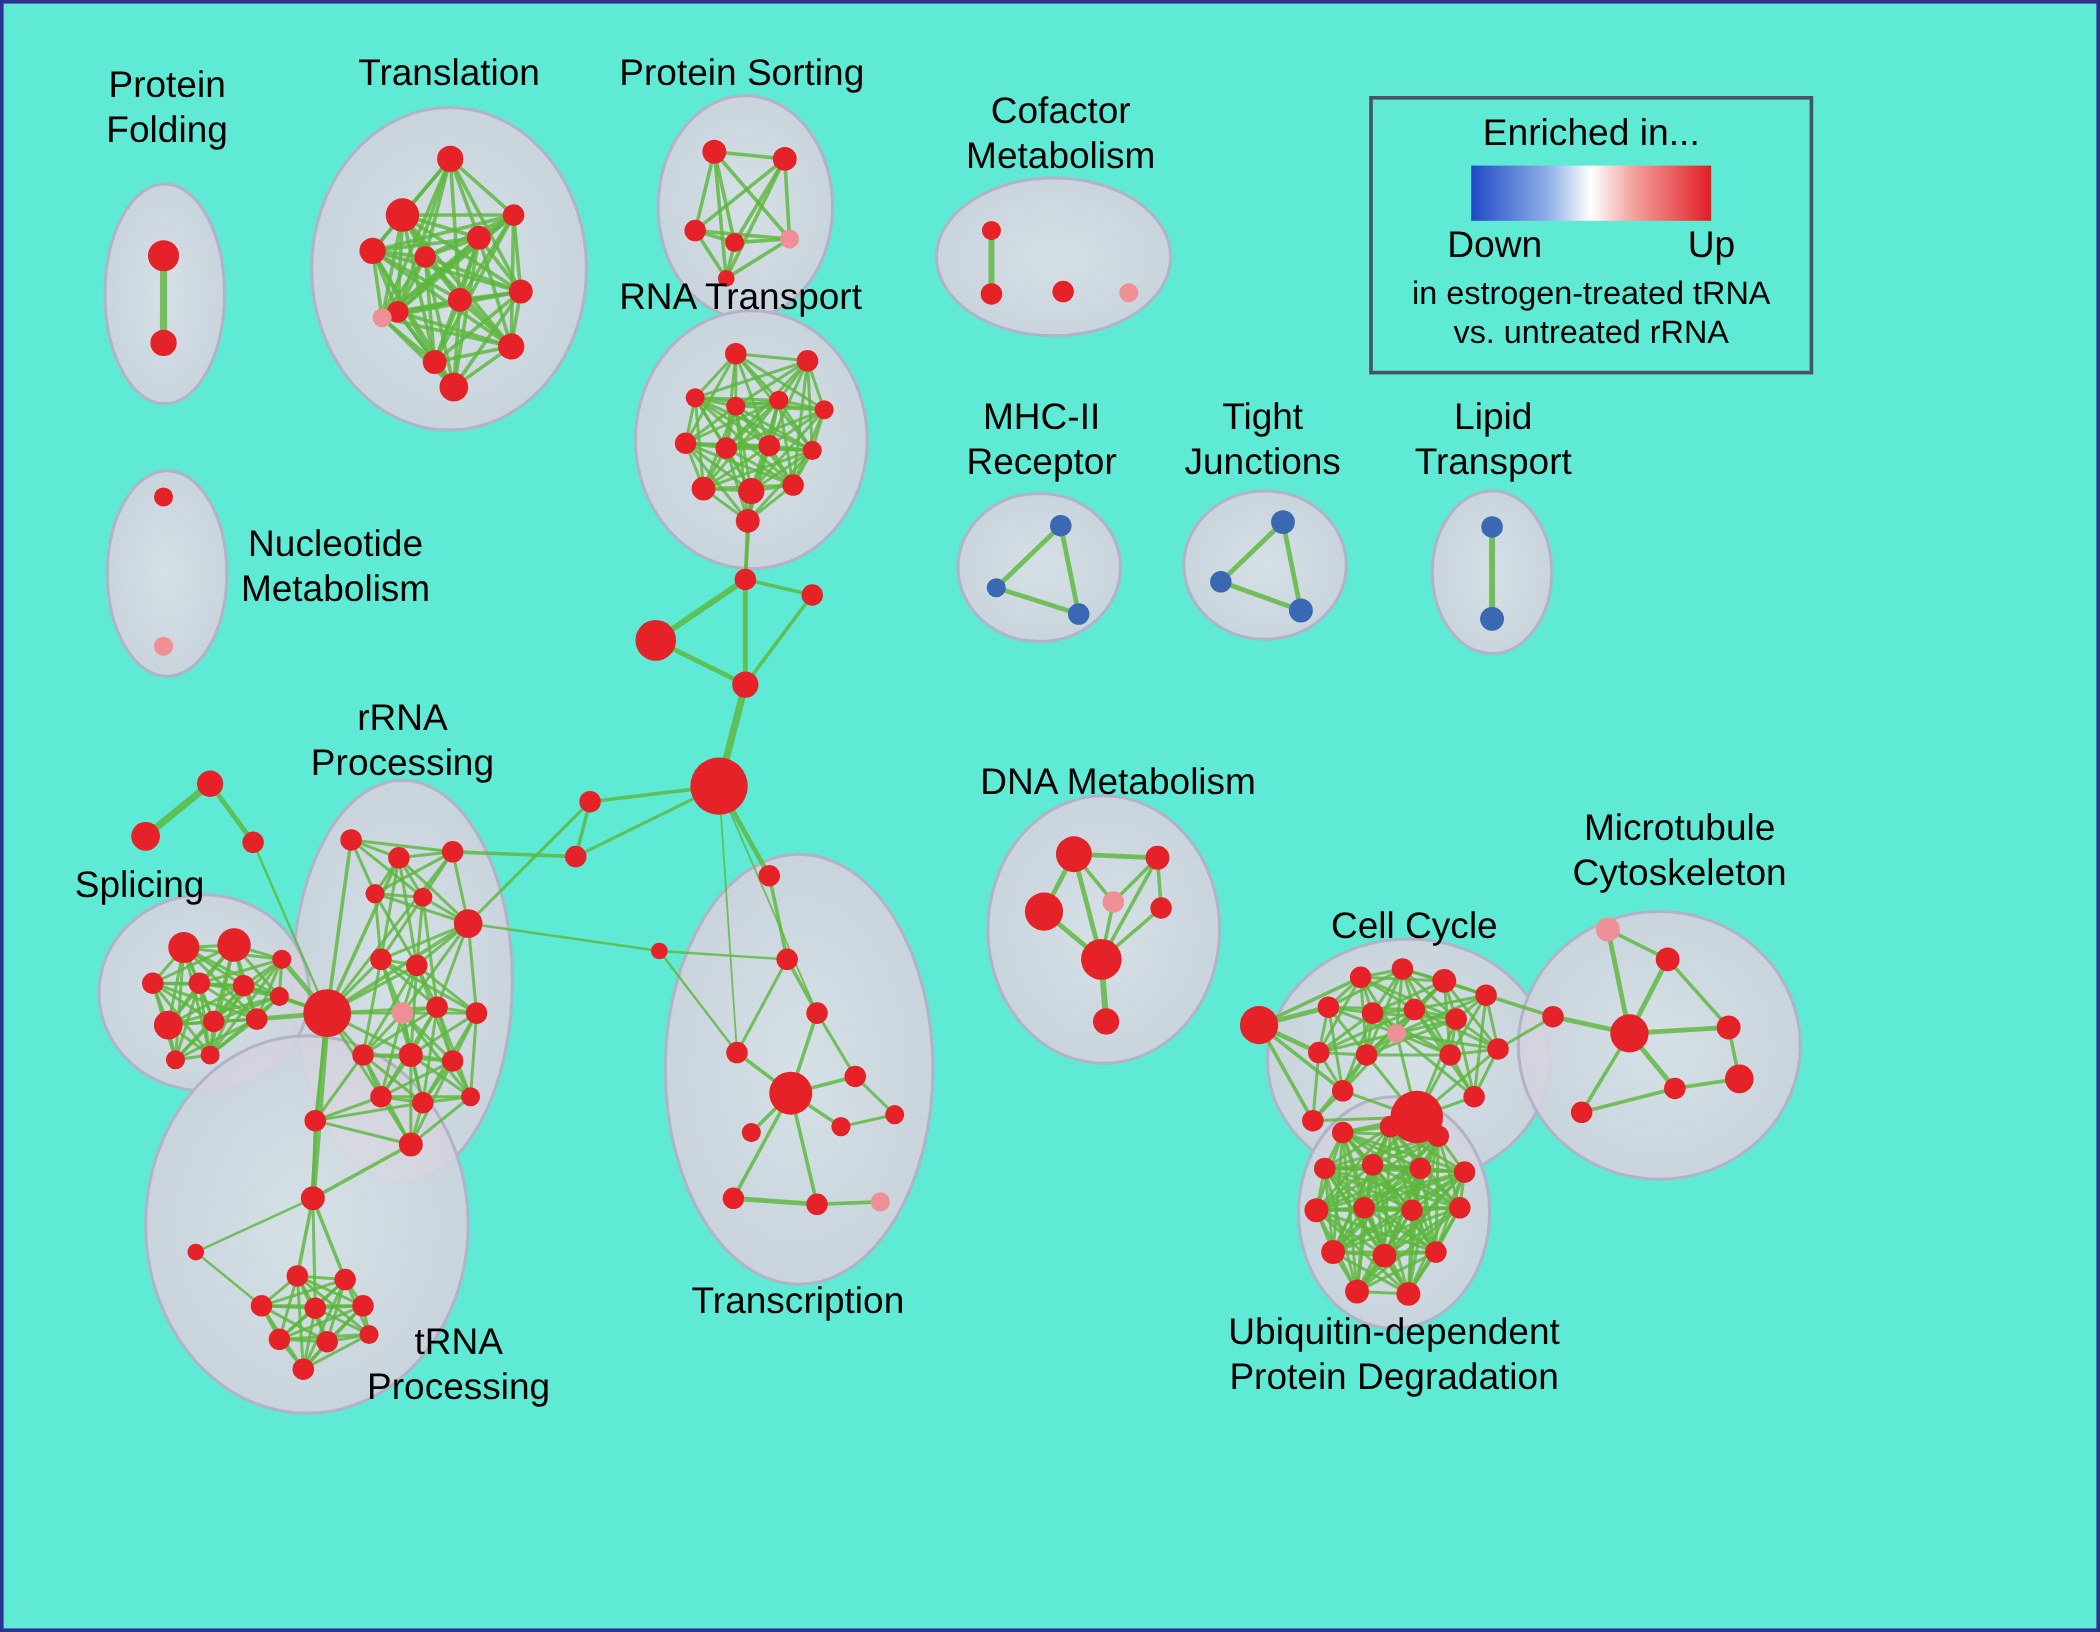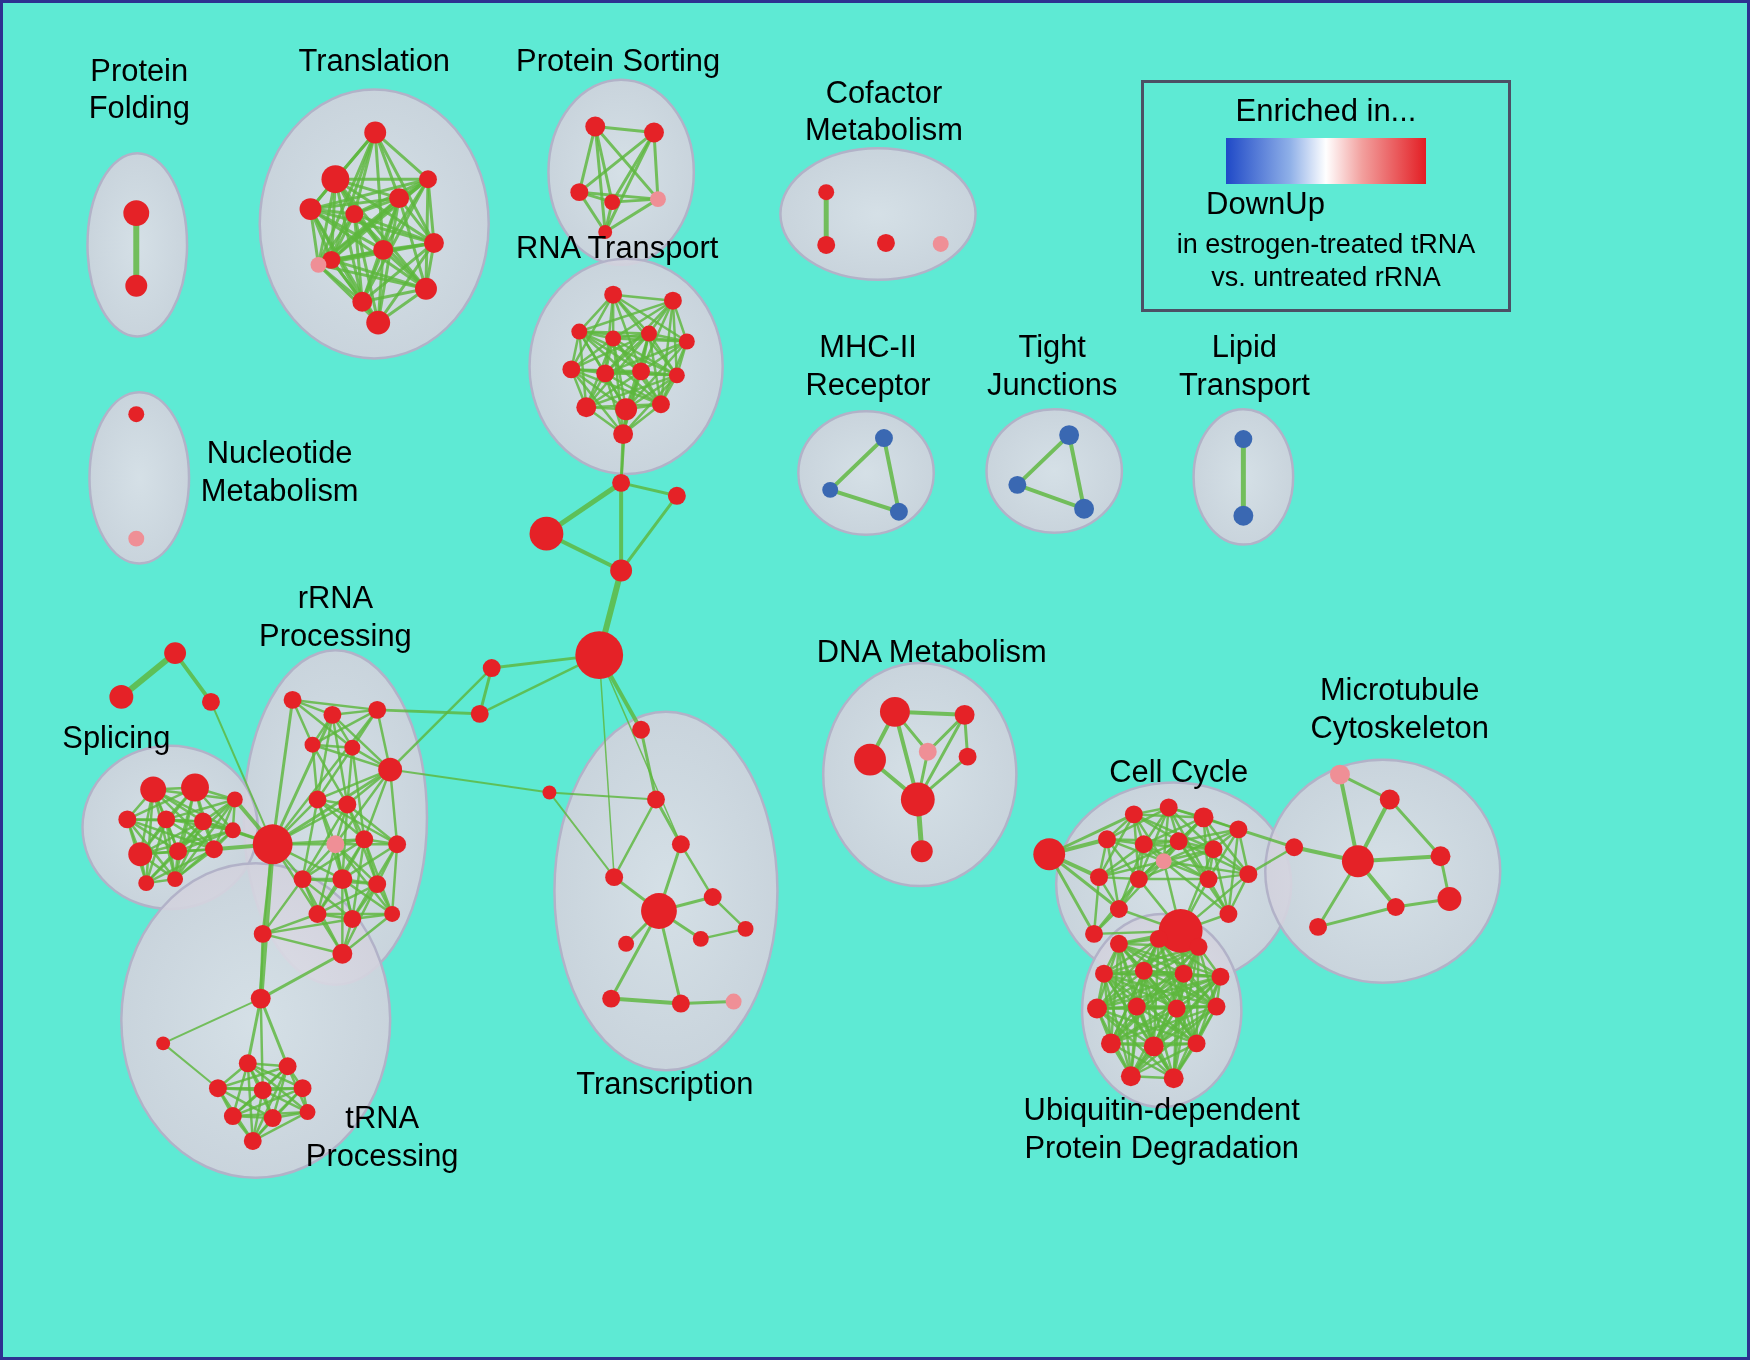--- a/index.html
+++ b/index.html
@@ -8,21 +8,21 @@
     background:#5eead4;border:3px solid #2e3190;box-sizing:border-box;
     overflow:hidden;font-family:"Liberation Sans",sans-serif;
   }
   svg.net{position:absolute;left:0;top:0;width:100%;height:100%;}
   .legend{
     position:absolute;left:1138px;top:34px;width:370px;height:232px;
     border:3px solid #4c5065;box-sizing:border-box;text-align:center;color:#000;margin-top:43px;
   }
   .legend-title{font-size:31px;margin-top:10px;}
   .legend-gradient{width:200px;height:46px;margin:9px auto 2px;}
-  .legend-updown{display:flex;justify-content:flex-start;width:240px;margin:0 auto 6px;font-size:31px;}
+  .legend-updown{display:flex;justify-content:space-between;width:240px;margin:0 auto 6px;font-size:31px;}
   .legend-sub{font-size:27px;line-height:33px;}
 </style>
 </head>
 <body>
 
 <div class="figure">
   <svg class="net" viewBox="0 0 1750 1360">
       <defs>
         <radialGradient id="clusterGrad">
           <stop offset="0%" stop-color="#dfdfe8"></stop>

